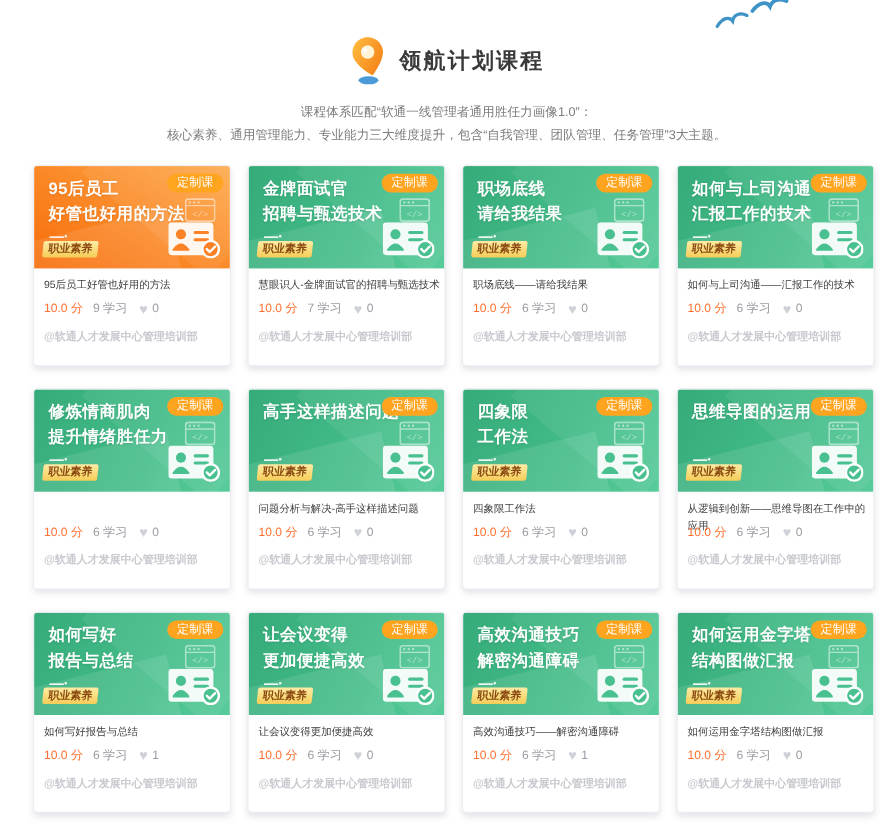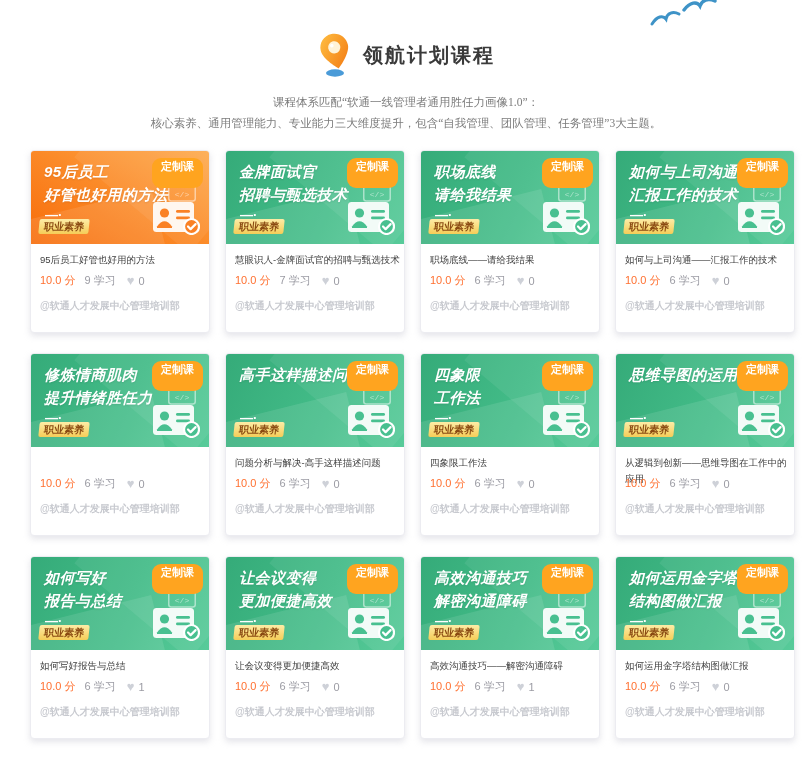--- a/index.html
+++ b/index.html
@@ -5,43 +5,43 @@
   html,body{margin:0;padding:0;background:#fff;}
   body{width:812px;height:758px;overflow:hidden;position:relative;
        font-family:"Liberation Sans","DejaVu Sans",sans-serif;}
 
   
   .birds{position:absolute;top:0;left:644px;width:78px;height:32px;}
 
   
   .page-header{margin-top:26px;height:58px;display:flex;align-items:center;justify-content:center;gap:10px;}
   .page-title{font-size:20px;font-weight:bold;color:#3a3a3a;letter-spacing:2px;}
-  .subtitle{margin-top:8px;text-align:center;font-size:11.5px;color:#7c7c7c;line-height:21px;font-family:Liberation Serif, serif;}
+  .subtitle{margin-top:8px;text-align:center;font-size:11.5px;color:#7c7c7c;line-height:21px;}
 
   
   .grid{margin:16px 0 0 30px;display:grid;grid-template-columns:repeat(4,180px);column-gap:15px;row-gap:20px;}
 
   .card{width:180px;height:183px;background:#fff;border:1px solid #ececf1;border-radius:4px;
         box-shadow:0 3px 6px rgba(186,186,200,.38);position:relative;box-sizing:border-box;
         overflow:hidden;cursor:pointer;}
 
   .card-head{height:93px;position:relative;overflow:hidden;}
   .card.green  .card-head{background:linear-gradient(115deg,#35ab79 0%,#43bc88 55%,#58cb9a 100%);}
   .card.orange .card-head{background:linear-gradient(210deg,#fdab50 0%,#fb8a28 50%,#f76c0a 100%);}
   .card-head::before{content:"";position:absolute;right:-46px;top:-78px;width:150px;height:150px;
         transform:rotate(40deg);background:rgba(255,255,255,.07);}
   .card-head::after{content:"";position:absolute;left:-34px;bottom:-74px;width:170px;height:110px;
         transform:rotate(-14deg);background:rgba(255,255,255,.10);}
 
   .card-title{position:absolute;top:9px;left:13px;color:#fff;font-size:15px;font-weight:bold;
-        line-height:23px;letter-spacing:.5px;z-index:2;text-shadow:0 1px 2px rgba(0,0,0,.10);font-style:italic;}
+        line-height:23px;letter-spacing:.5px;z-index:2;text-shadow:0 1px 2px rgba(0,0,0,.10);}
   .dash{position:absolute;top:56px;left:14px;color:#fff;font-size:13px;font-weight:bold;z-index:2;}
 
-  .badge{position:absolute;top:7px;right:6px;height:30px;line-height:17px;padding:0 9px;
-        background:#ffa41f;color:#fff;font-size:11px;border-radius:9px;z-index:3;font-weight:bold;}
+  .badge{position:absolute;top:7px;right:6px;height:17px;line-height:17px;padding:0 9px;
+        background:#ffa41f;color:#fff;font-size:11px;border-radius:9px;z-index:3;}
 
   .tag{position:absolute;left:8px;bottom:10px;background:linear-gradient(180deg,#fdeca6,#f5cd58);
         color:#8a4a12;font-size:10px;line-height:15px;padding:0 5px;border-radius:2px;
         transform:skewX(-6deg);font-weight:bold;z-index:3;}
 
   .ic-browser{position:absolute;top:29px;right:13px;width:28px;height:22px;opacity:.5;z-index:1;}
   .ic-idcard{position:absolute;bottom:9px;right:9px;width:47px;height:33px;z-index:2;}
   .card.green  .theme-fill{fill:#48c090;}
   .card.orange .theme-fill{fill:#fa8125;}
 

